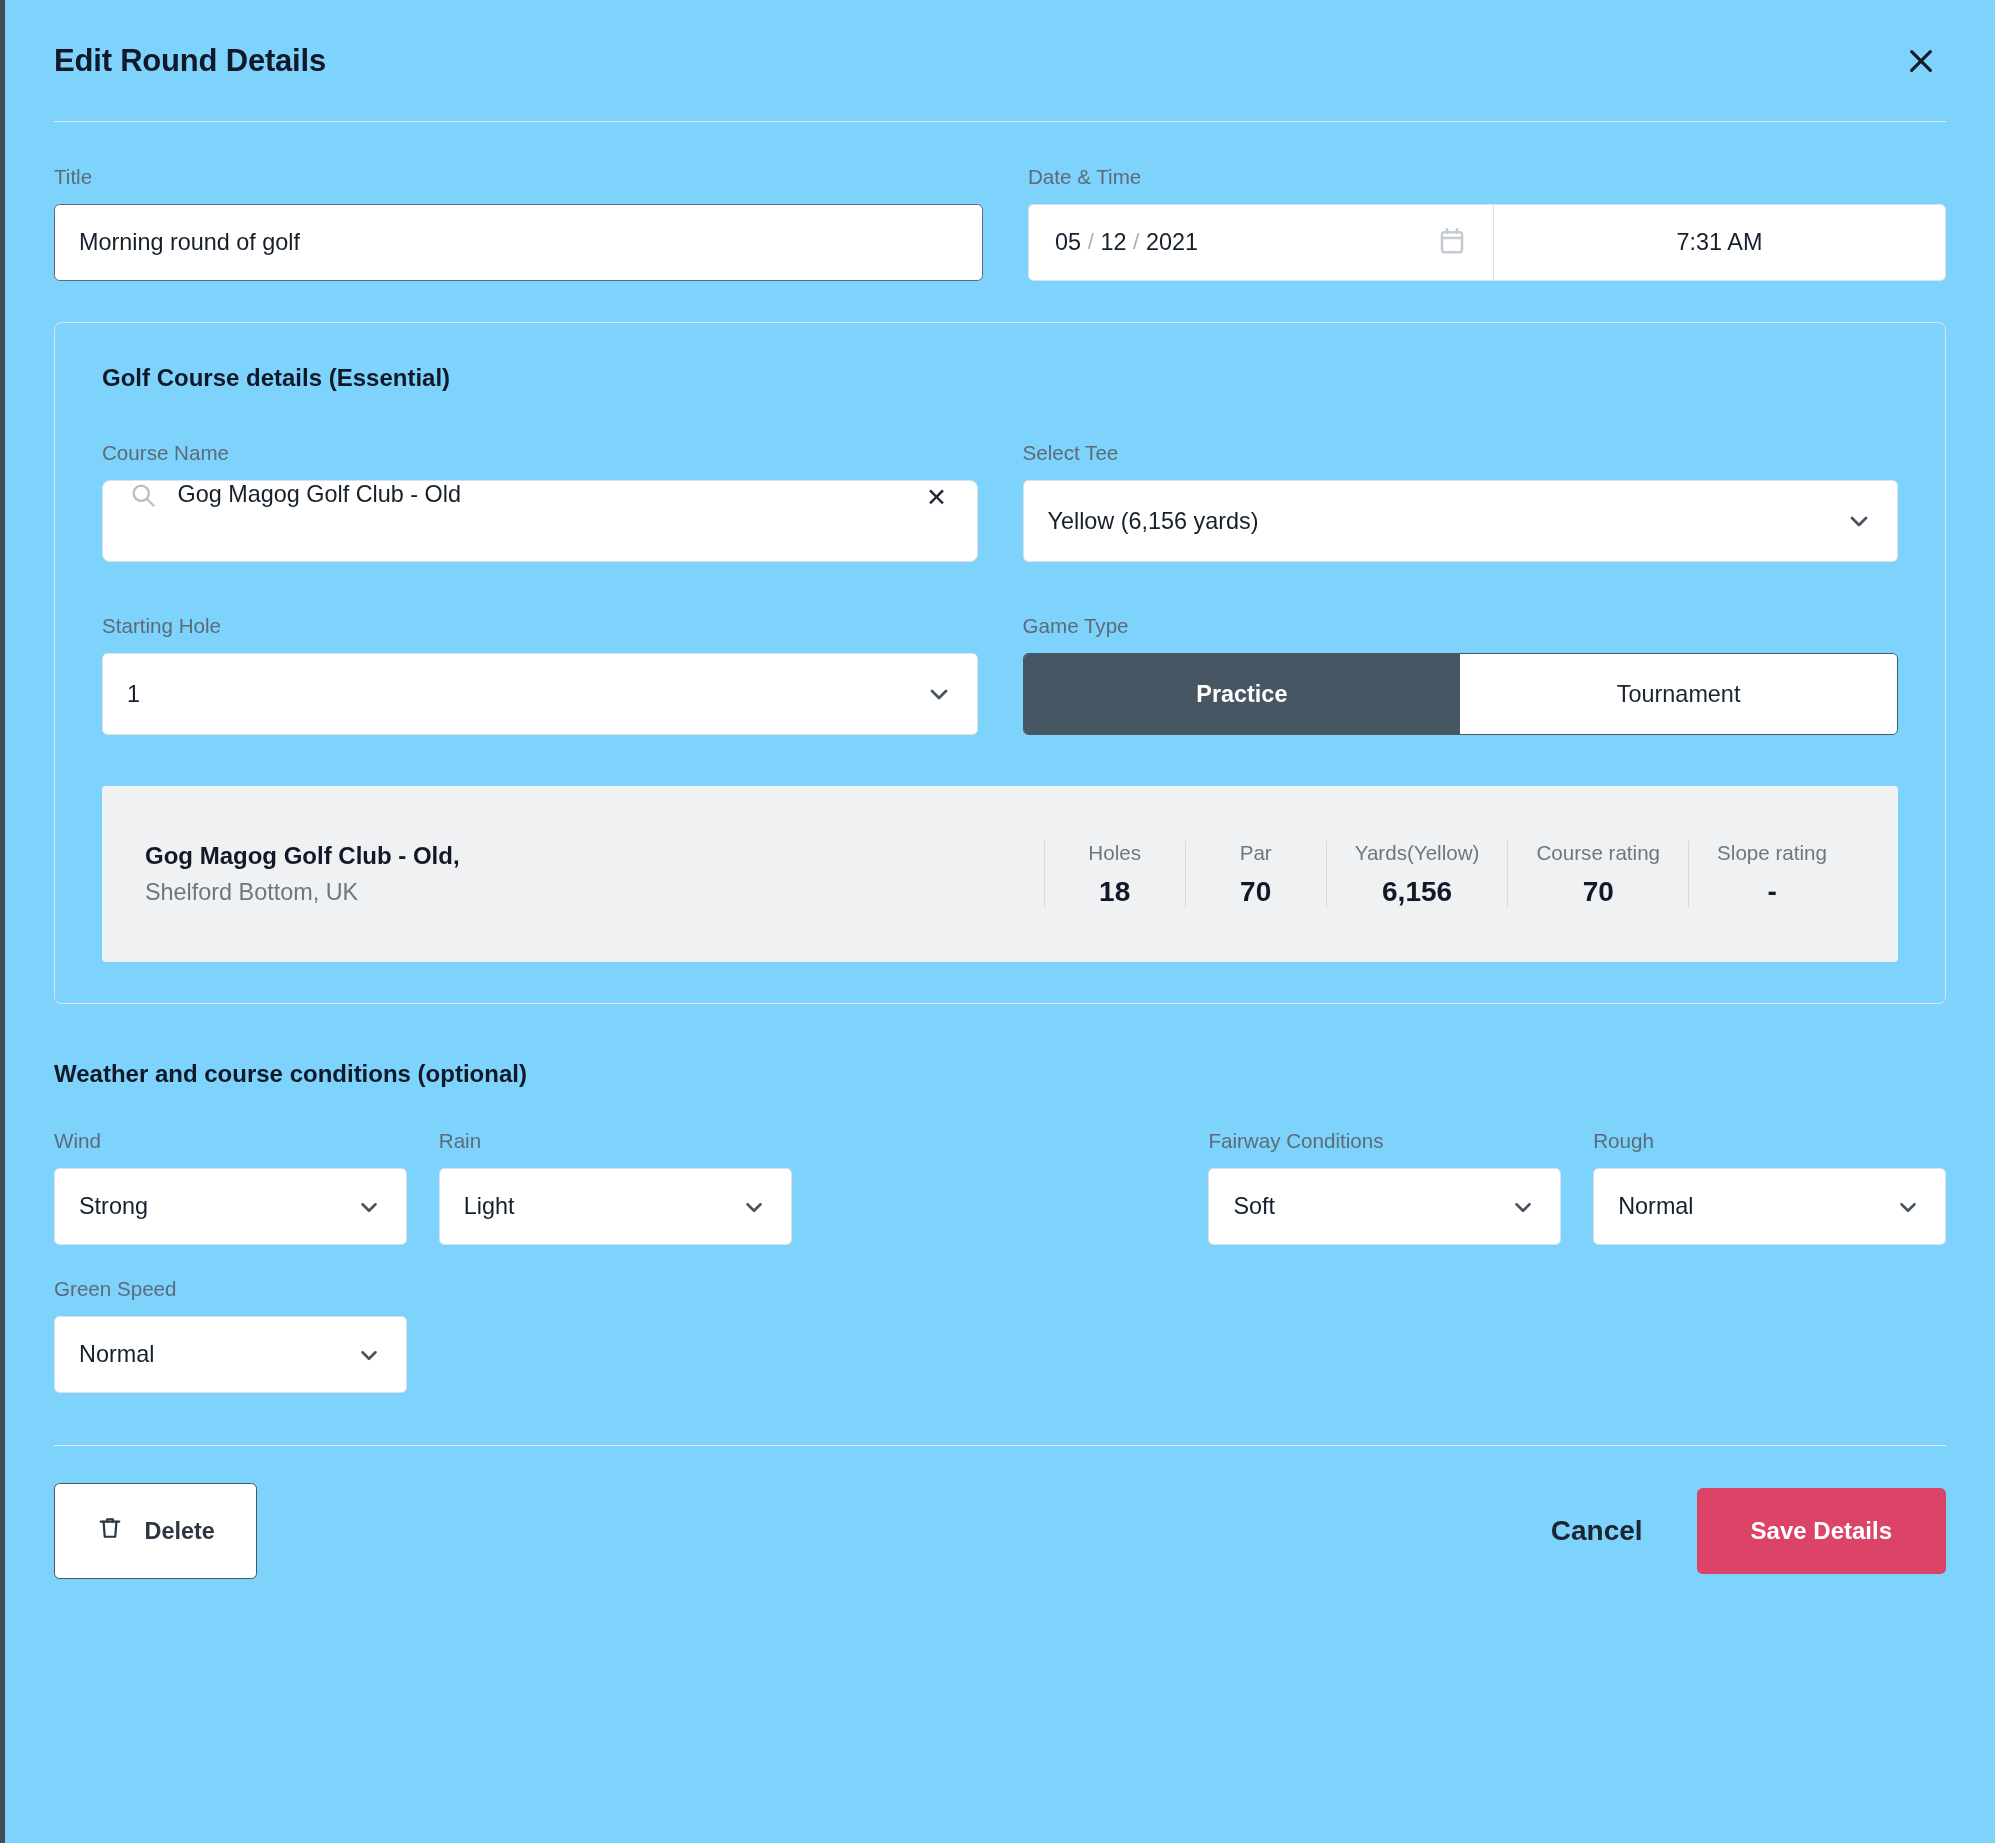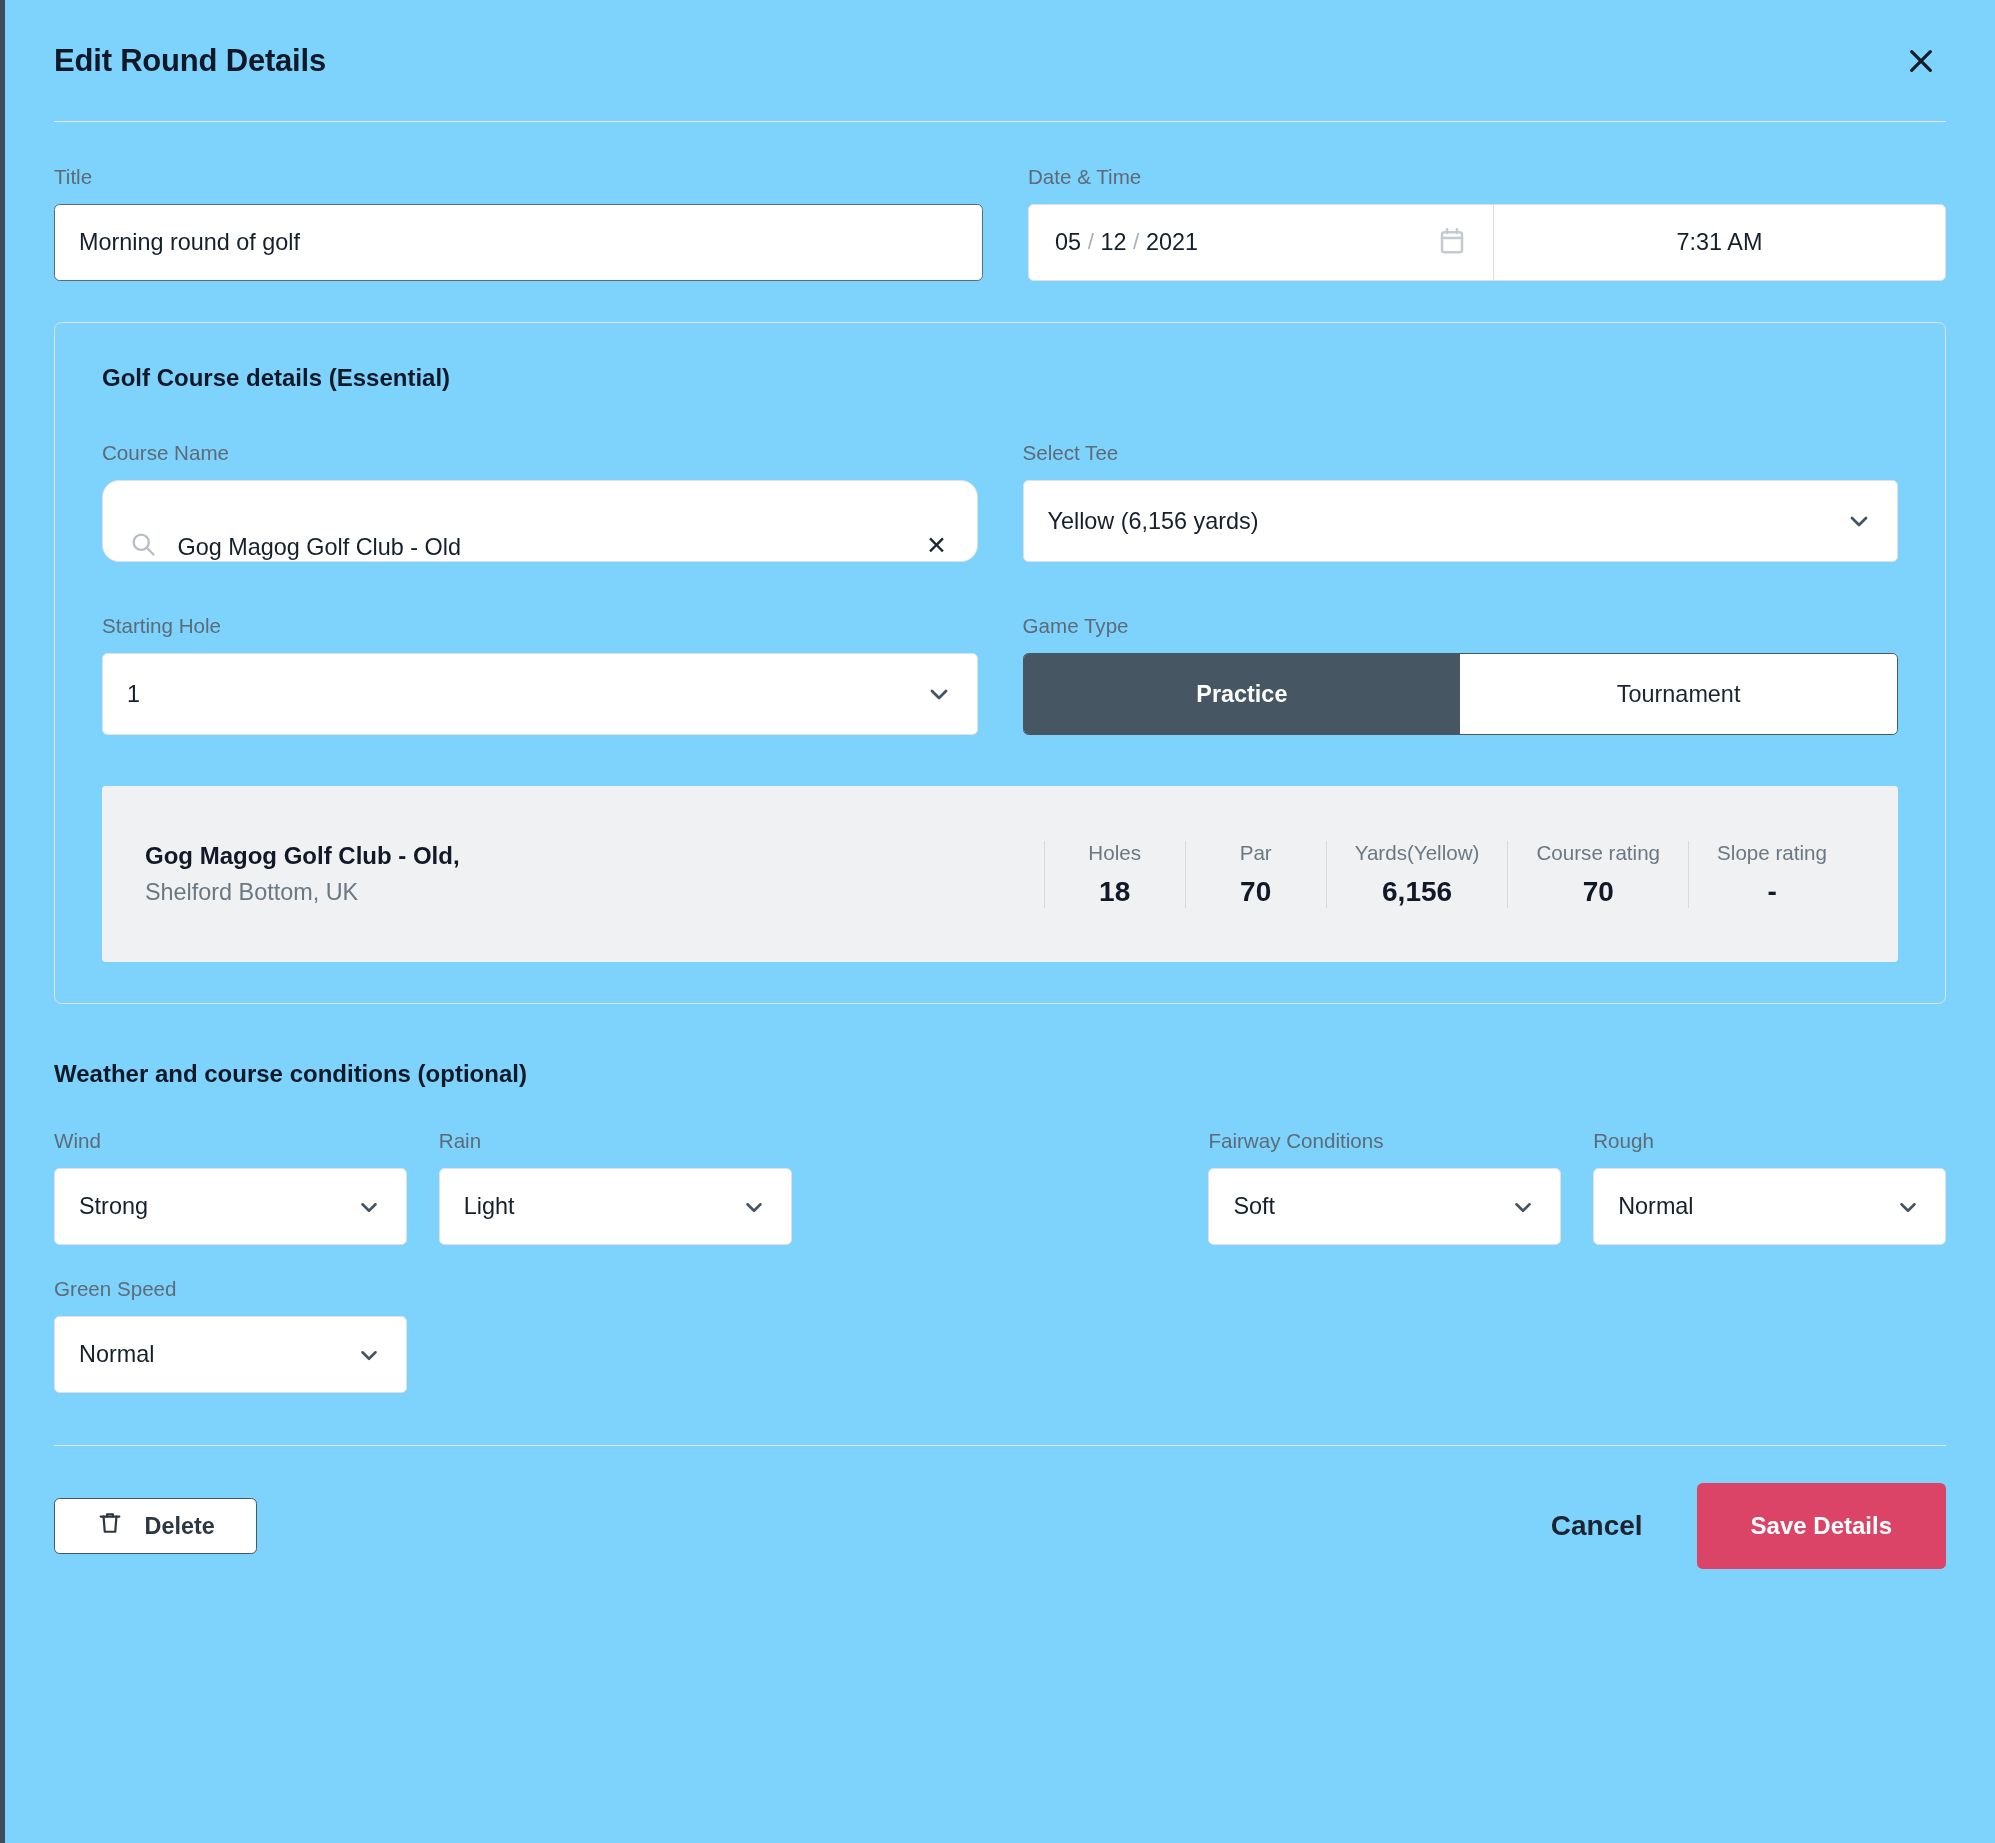--- a/index.html
+++ b/index.html
@@ -135,23 +135,23 @@
   }
   .prow {
     display: flex;
     gap: 45px;
   }
   .pcol { flex: 1; }
 
   .search-inp {
     height: 82px;
     border: 0.9px solid #dde1e6;
-    border-radius: 17px;
-    display: flex;
-    align-items: flex-end;
+    border-radius: 8px;
+    display: flex;
+    align-items: flex-start;
     padding: 0 24px 0 26px;
     gap: 20.6px;
     background: #fff;
   }
   .search-inp .txt { flex: 1; font-size: 23.4px; color: #16202b; }
   .clear-x {
     font-size: 25px;
     color: #1b2430;
     cursor: pointer;
     line-height: 1;
@@ -224,21 +224,21 @@
   }
 
   
   .foot-rule { margin-top: 52px; height: 0.9px; background: #e4e8eb; }
   .foot {
     margin-top: 37px;
     display: flex;
     align-items: center;
   }
   .btn-del {
-    height: 56px;
+    height: 96px;
     border: 0.9px solid #475663;
     border-radius: 5.6px;
     display: flex;
     align-items: center;
     gap: 20.6px;
     padding: 0 41px;
     font-size: 23.4px;
     font-weight: bold;
     color: #2b3742;
     background: #fff;

